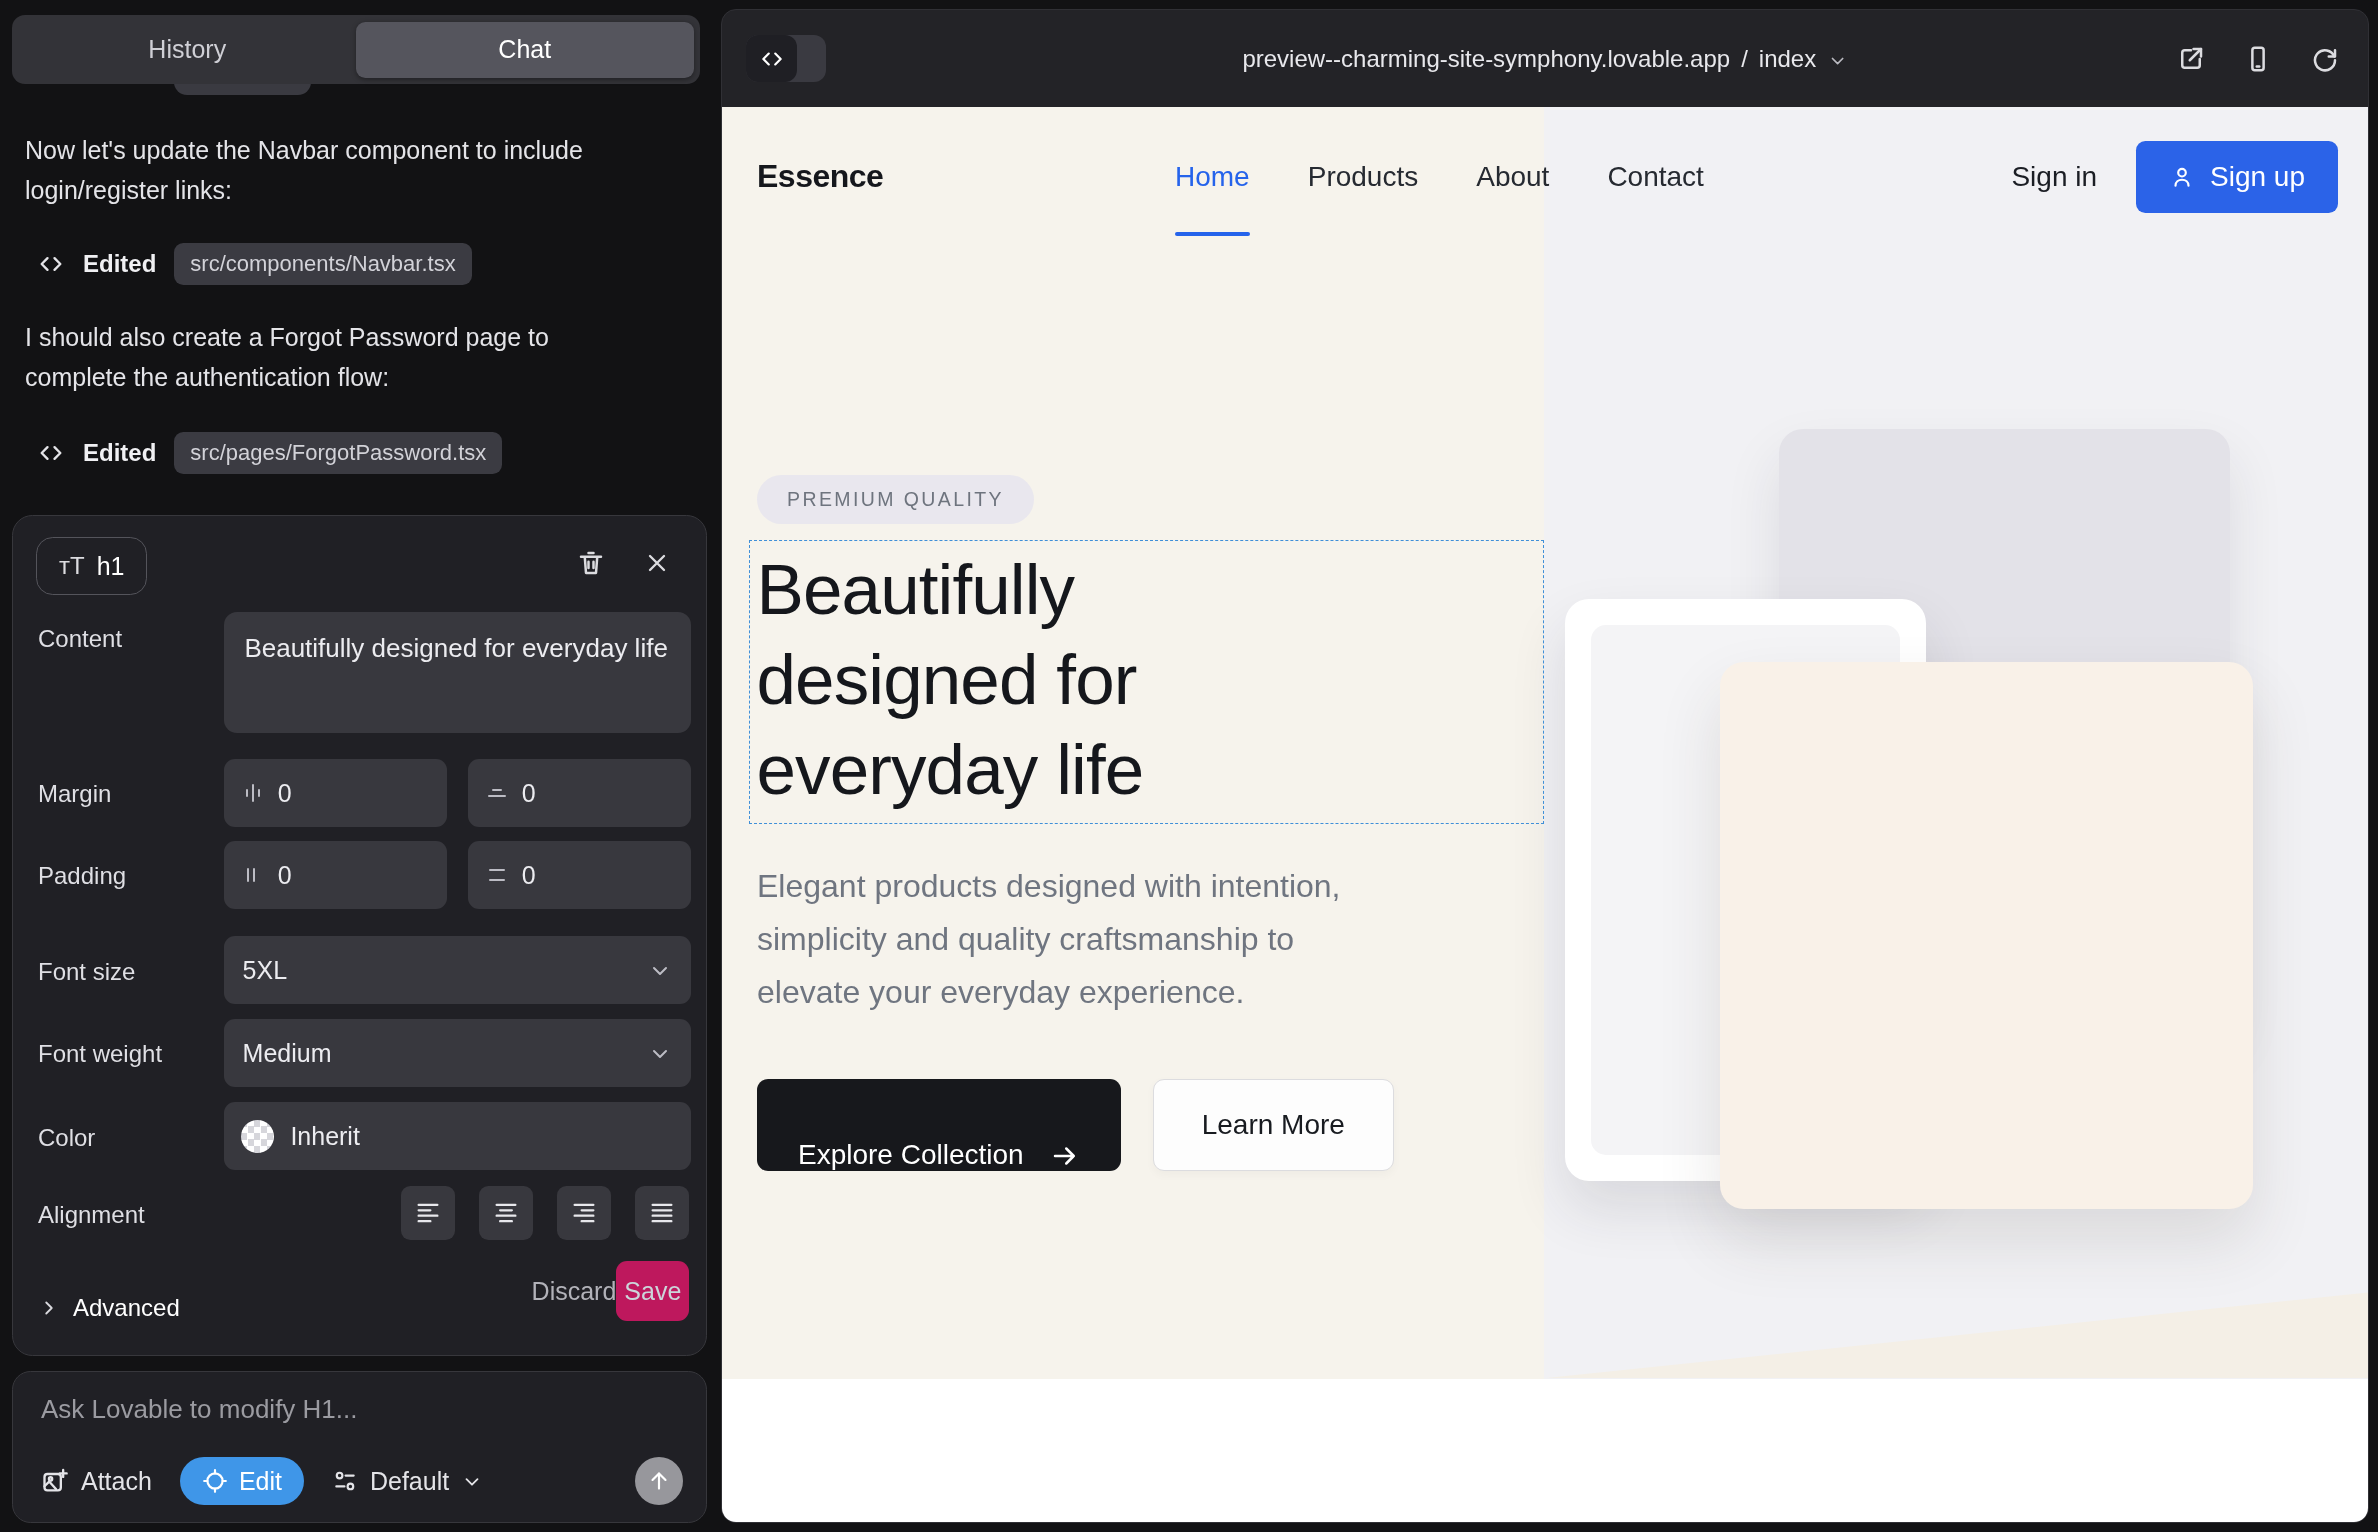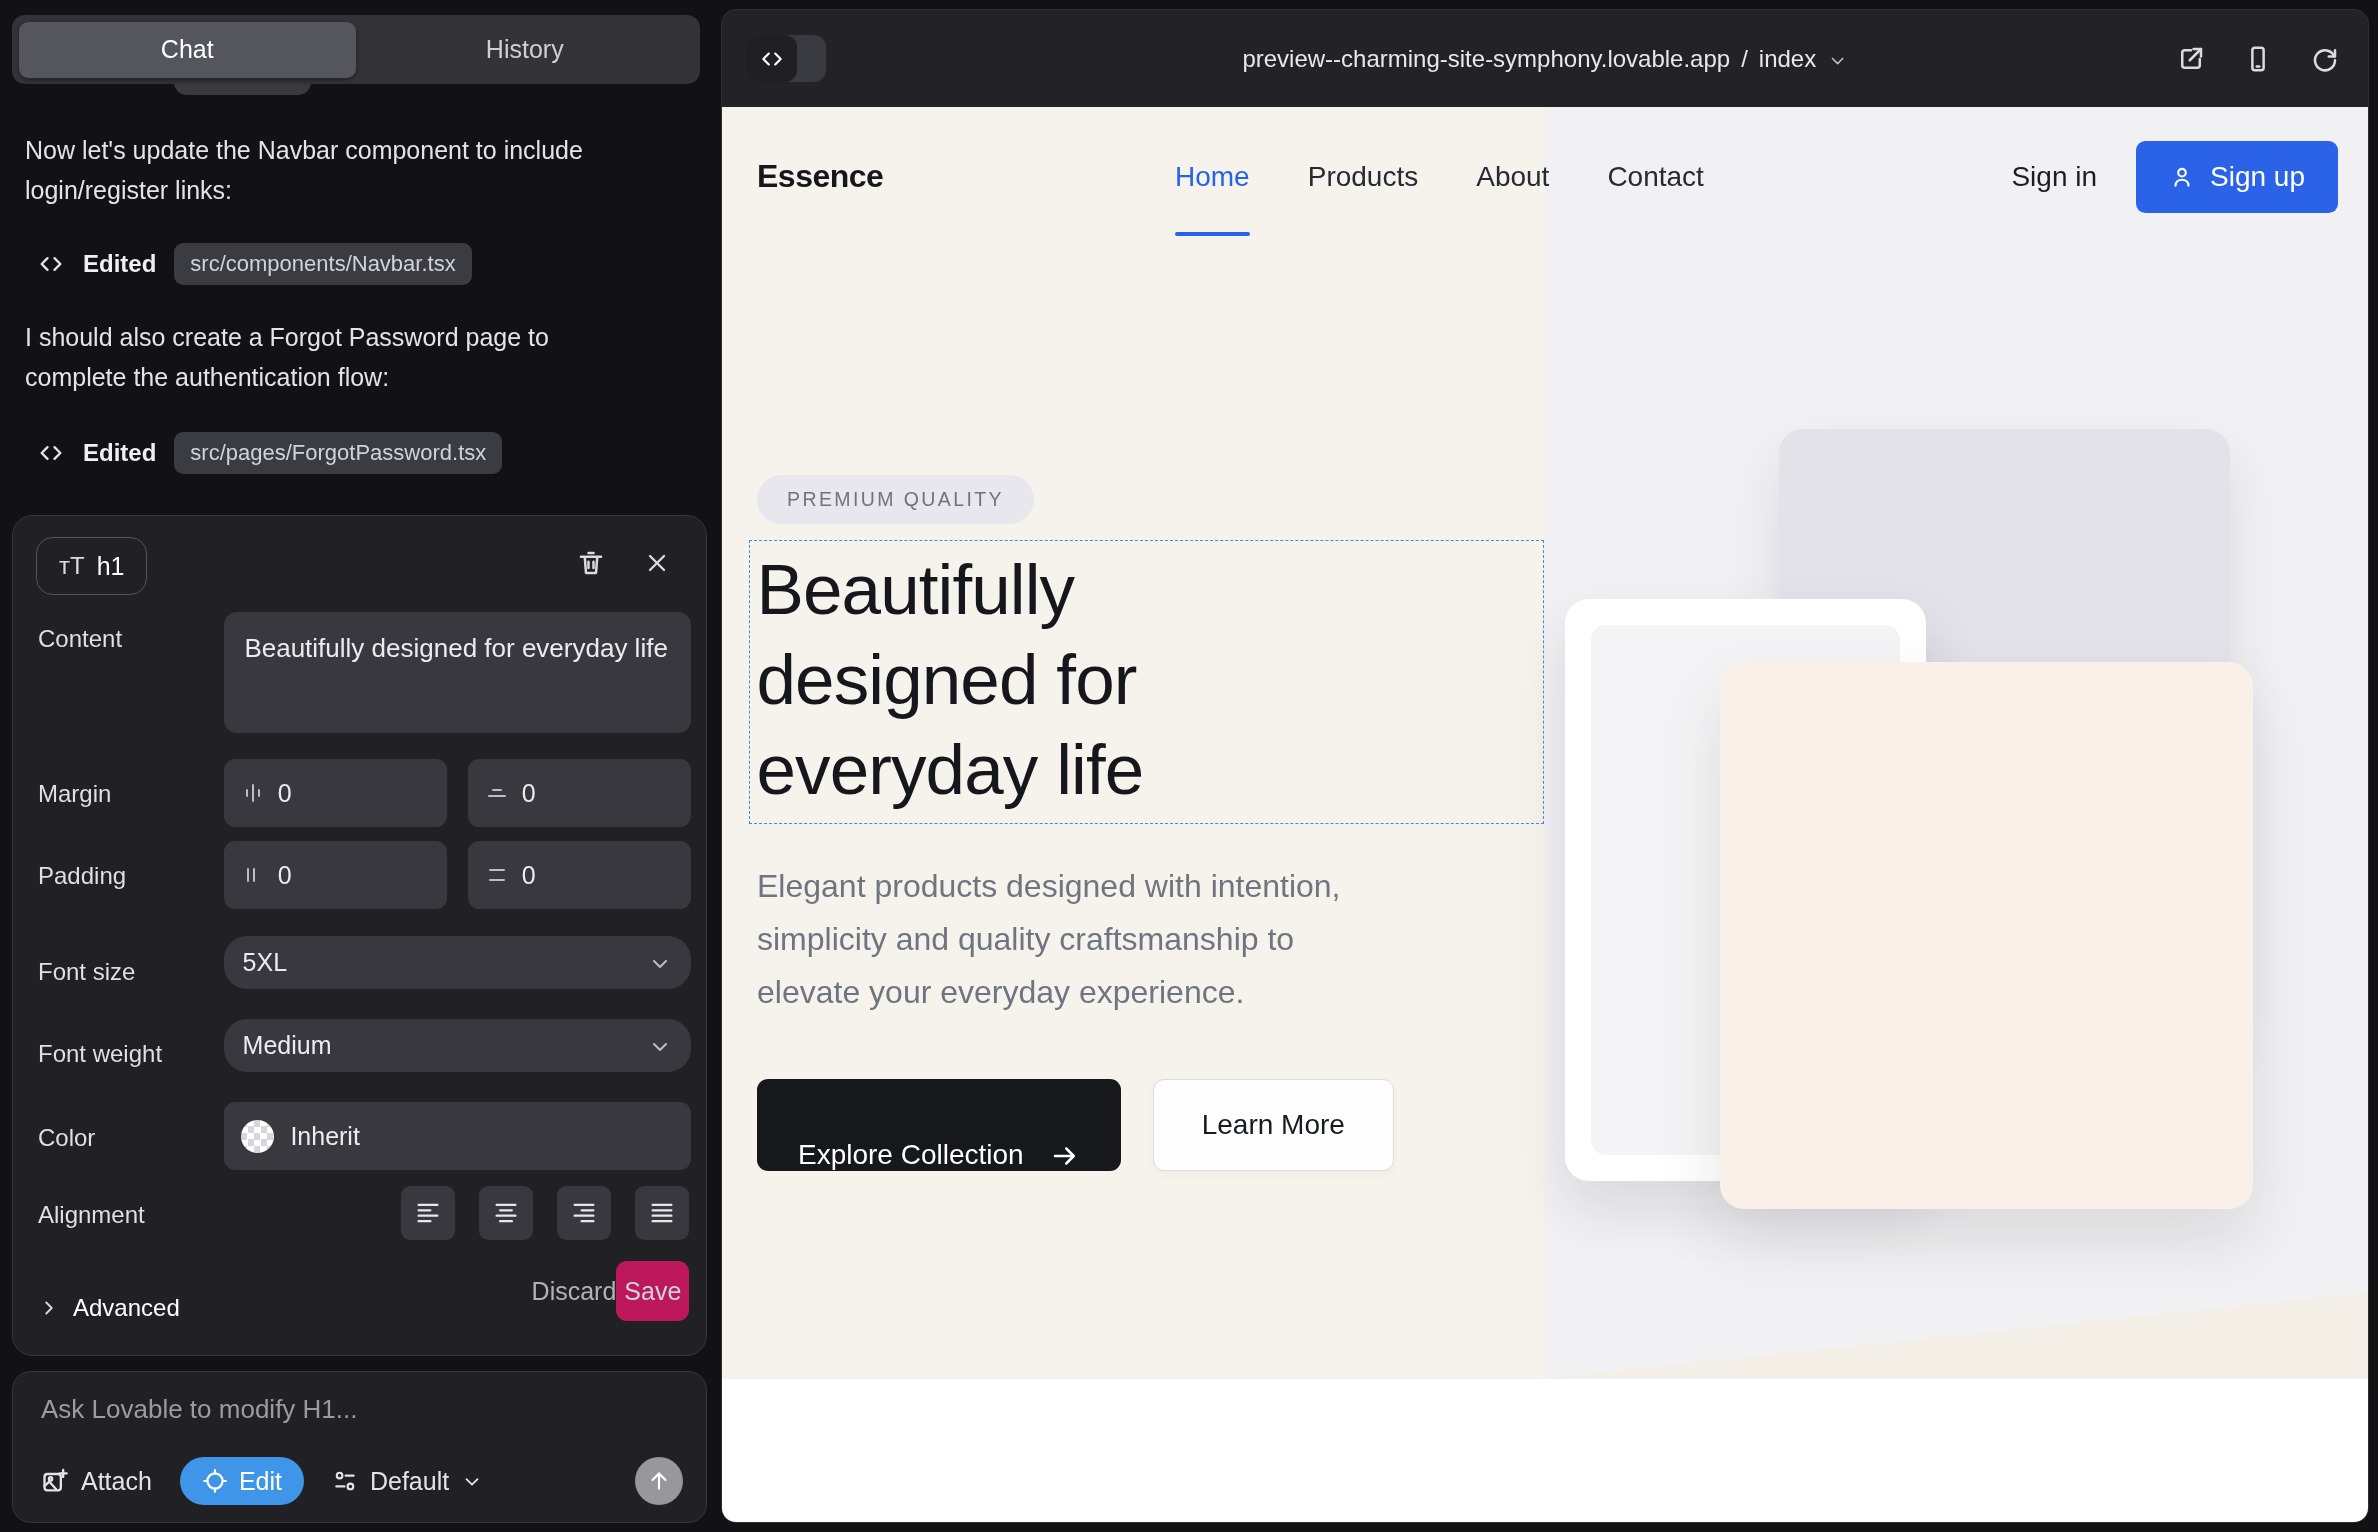--- a/index.html
+++ b/index.html
@@ -74,21 +74,21 @@
   .content-area {
     position:absolute; left:211px; top:96px; width:467px; height:121px;
     background:#38383e; border:none; border-radius:13px; resize:none; outline:none;
     padding:18.6px 20.4px; font-family:"Liberation Sans", sans-serif;
     font-size:26px; line-height:35px; color:#ececf0;
   }
   .in-mx { left:211px; top:243px; width:223px; height:68px; }
   .in-my { left:455px; top:243px; width:223px; height:68px; }
   .in-px { left:211px; top:325px; width:223px; height:68px; }
   .in-py { left:455px; top:325px; width:223px; height:68px; }
-  .sel { left:211px; top:420px; width:467px; height:53px; padding-left:18.6px;border-radius:23px; }
+  .sel { left:211px; top:420px; width:467px; height:68px; padding-left:18.6px; }
   .sel .chev { position:absolute; right:18.6px; color:#bcbcc4; }
   .sel-weight { top:503px; }
   .color-field { left:211px; top:586px; width:467px; height:68px; padding-left:16.7px; }
   .swatch {
     width:33px; height:33px; border-radius:50%; margin-right:16.7px;
     background-image:repeating-conic-gradient(#ffffff 0 25%, #d6d6db 0 50%);
     background-size:13px 13px;
   }
   .align-group { position:absolute; right:16.7px; top:670px; display:flex; gap:24px; }
   .align-btn {
@@ -218,22 +218,22 @@
 
 <div class="screen">
 
   <aside class="left-panel">
 
     <div class="clipped-chip">
       <span>··</span>
     </div>
 
     <div class="tabbar">
+      <div class="tab">History</div>
       <div class="tab active">Chat</div>
-      <div class="tab">History</div>
     </div>
 
     <p class="msg msg-1">Now let's update the Navbar component to include login/register links:</p>
 
     <div class="edited-row edited-row-1">
       <span class="code-ic">
         <svg class="ico" width="28" height="28" viewBox="0 0 24 24">
             <path d="M9 7l-5 5 5 5M15 7l5 5-5 5"></path>
           </svg>
       </span>

